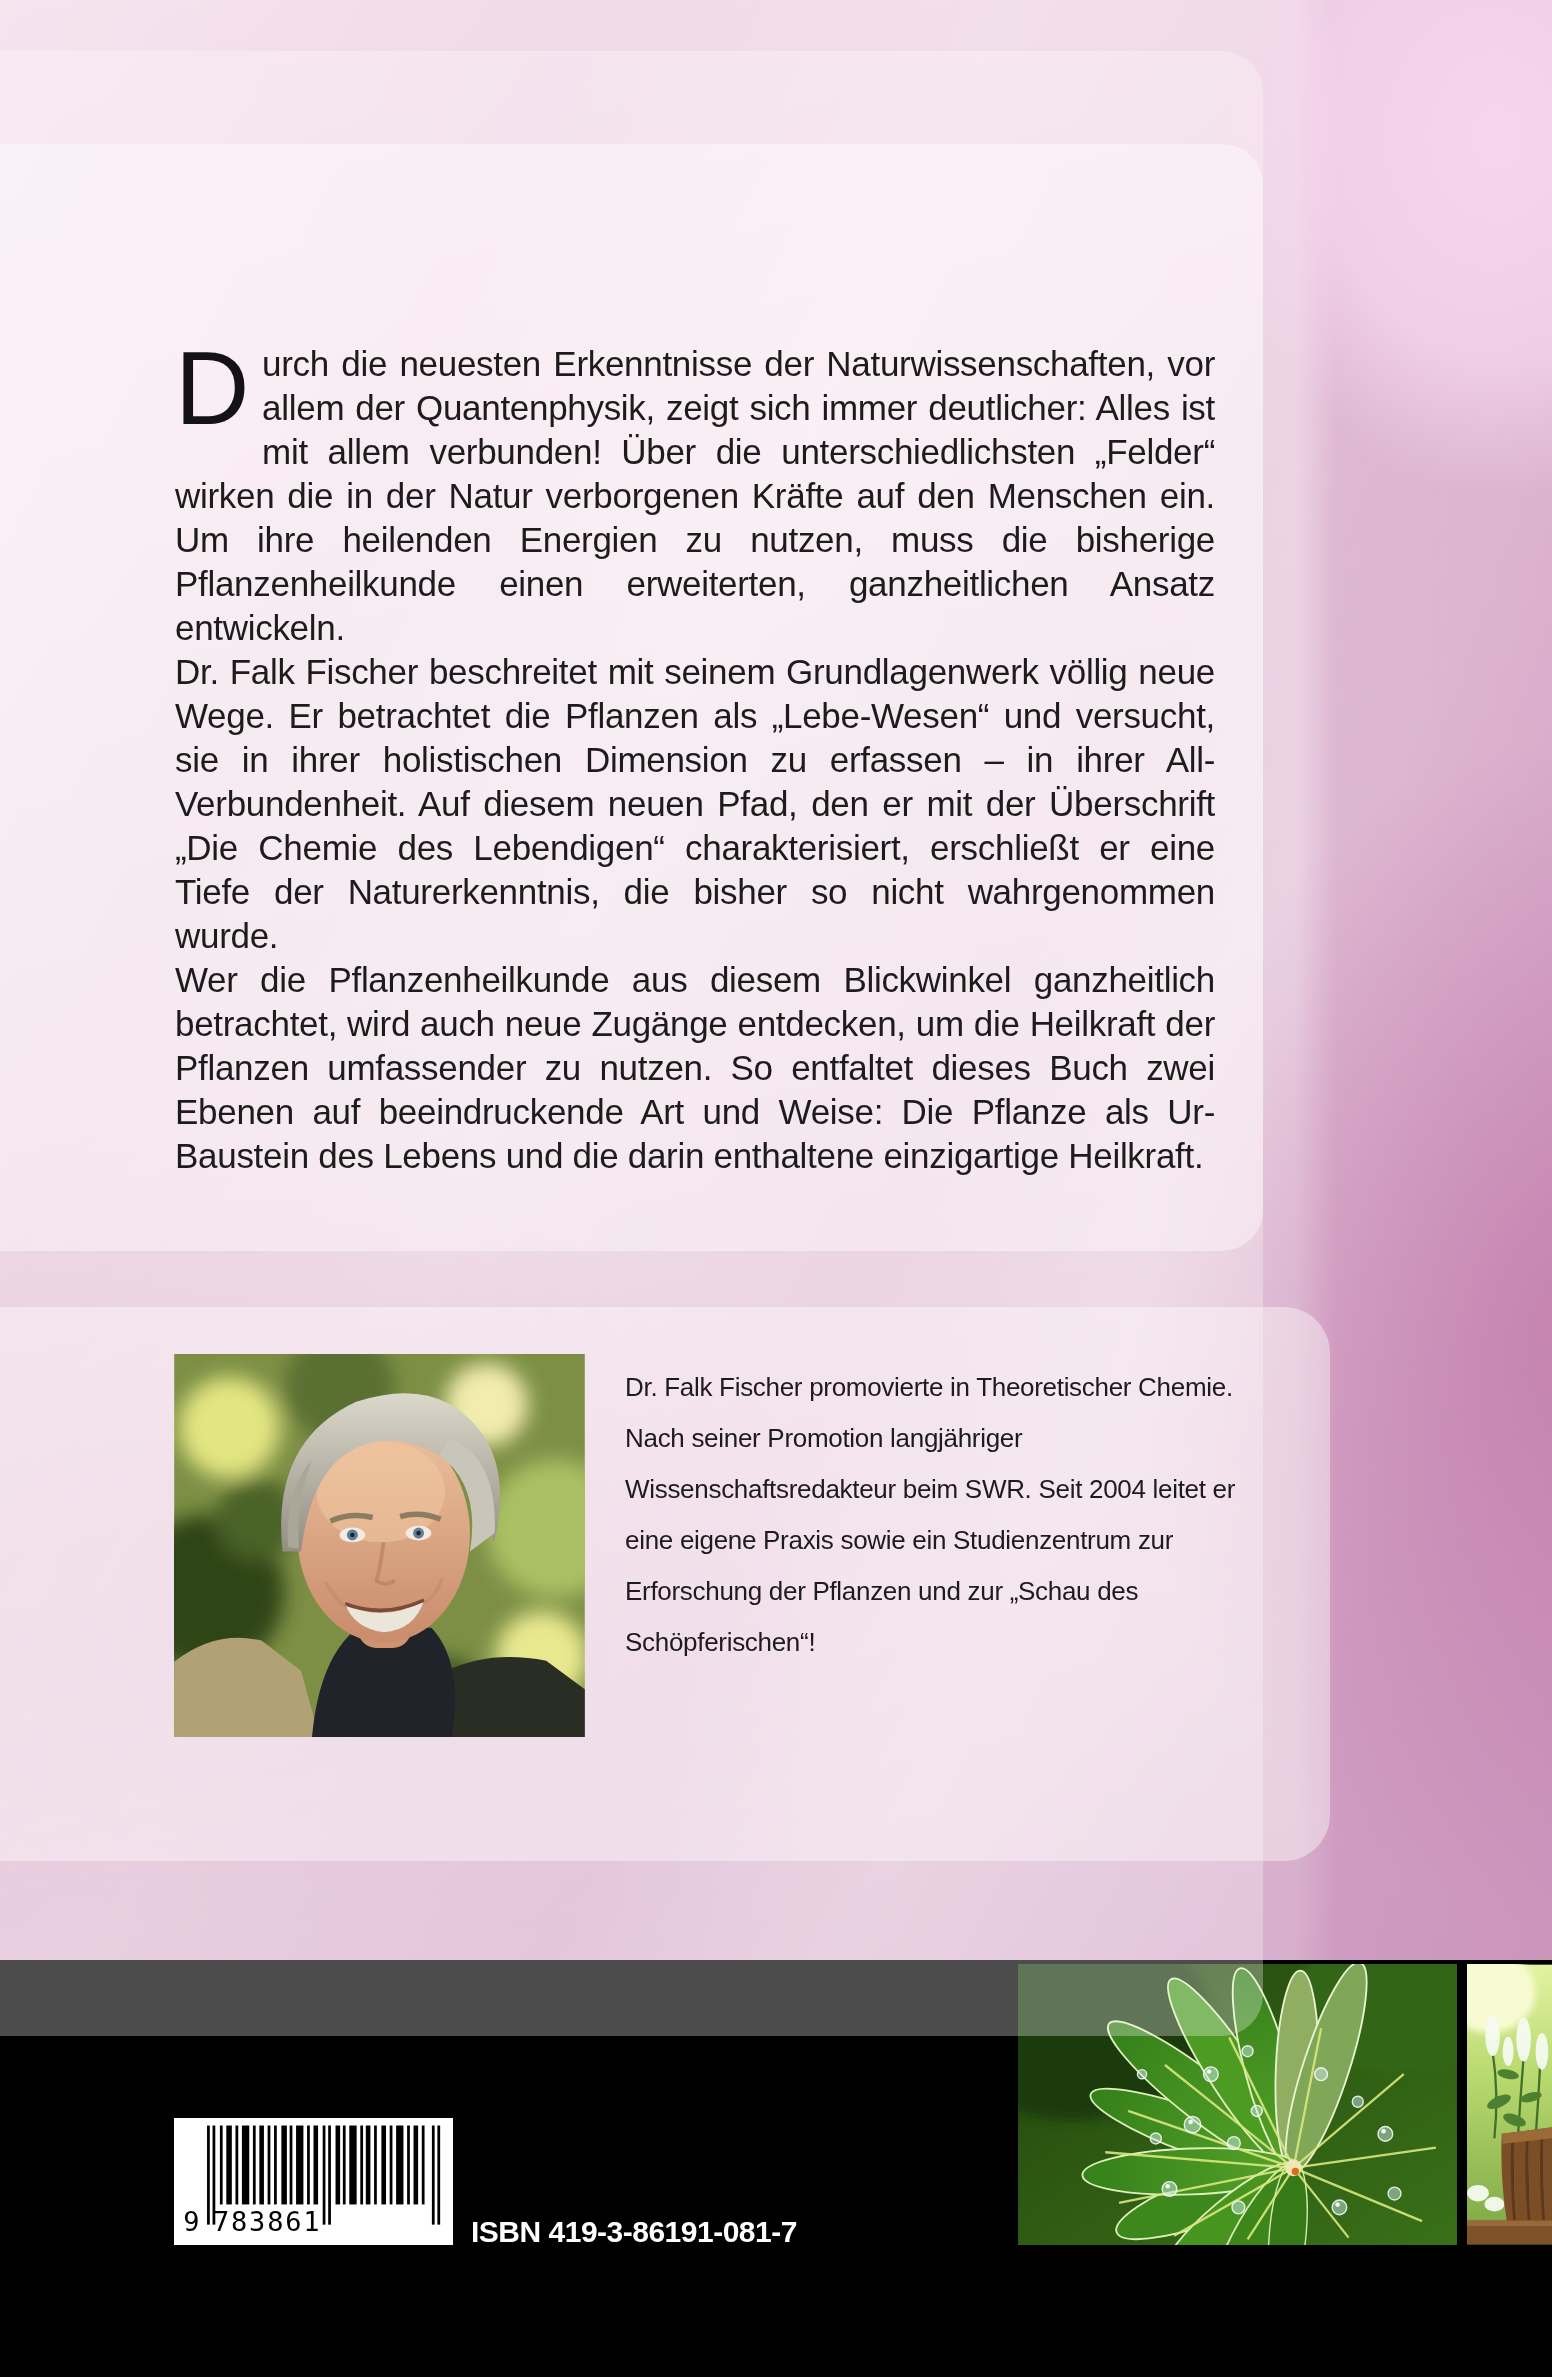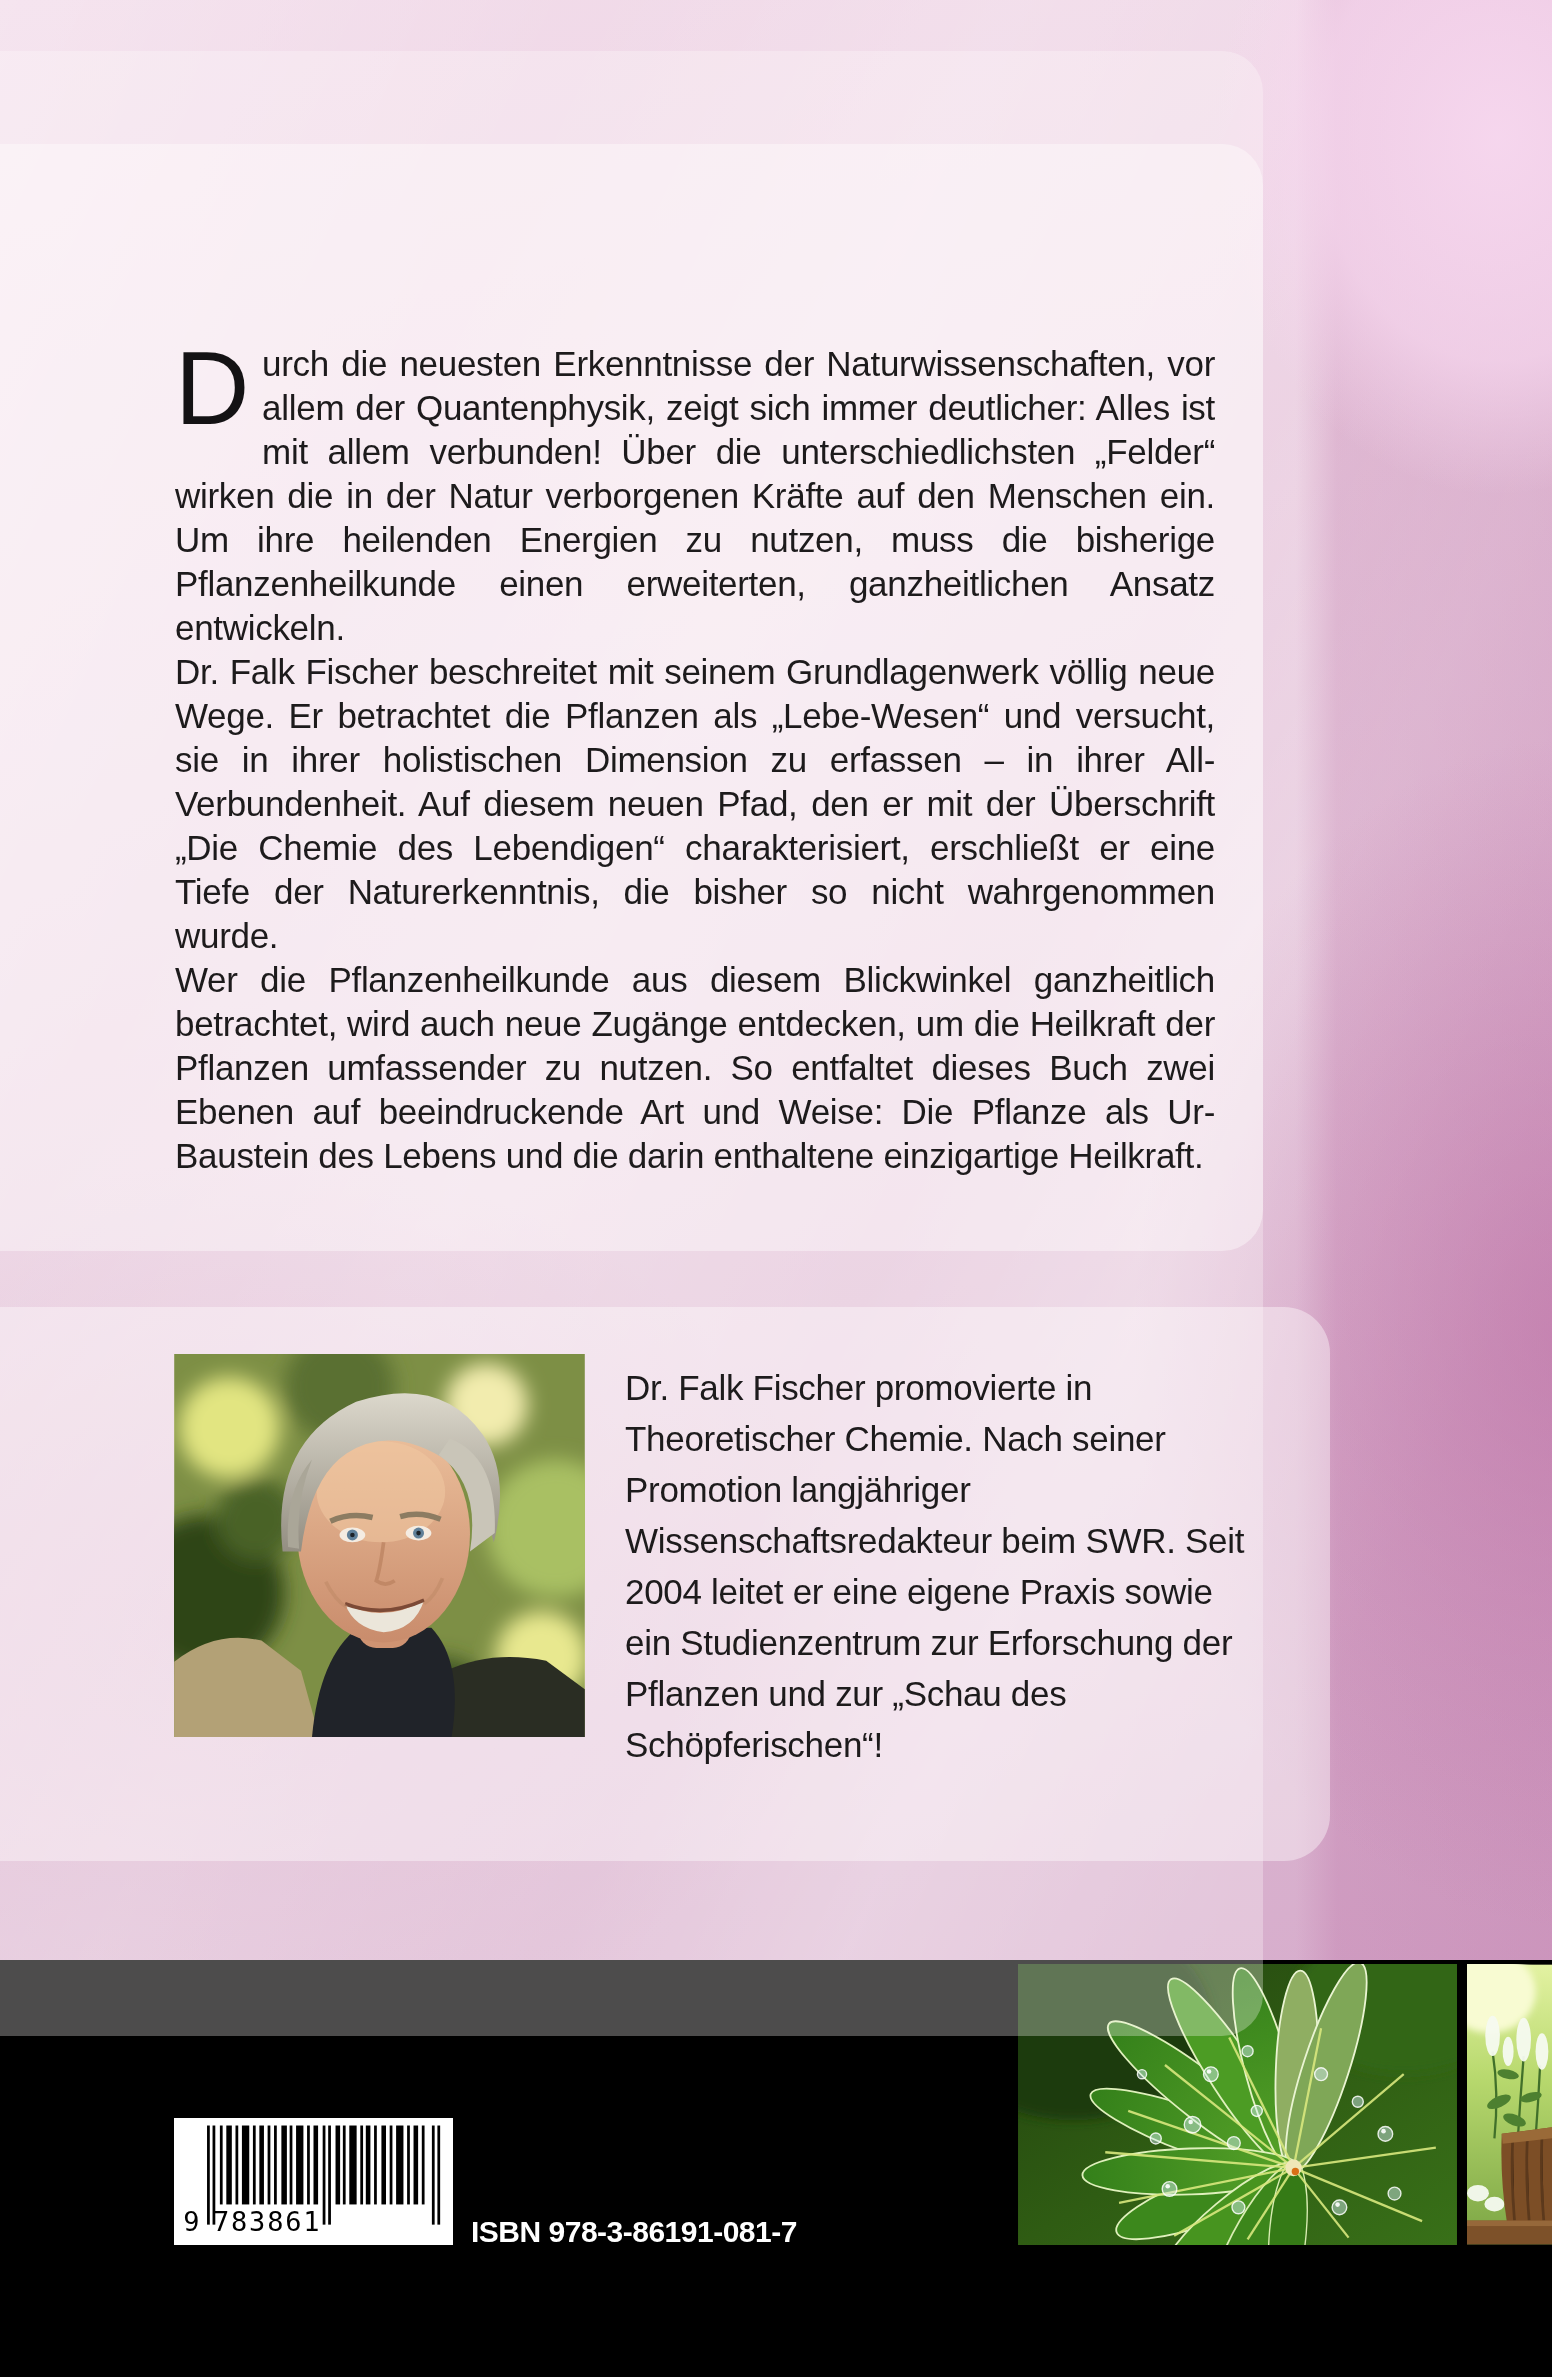--- a/index.html
+++ b/index.html
@@ -40,21 +40,21 @@
   .synopsis p { margin:0; }
   .dropcap {
     float:left; font-size:103px; line-height:85px; padding:3.7px 13px 0 0;
     font-weight:400; color:#141214;
   }
 
   
   .author-photo { left:174px; top:1354px; width:411px; height:383px; z-index:4; }
   .author-bio {
     left:625px; top:1362px; width:634px; z-index:4;
-    font-size:35px; line-height:51px; letter-spacing:-0.3px; color:#1d1b1c;
+    font-size:26px; line-height:51px; letter-spacing:-0.3px; color:#1d1b1c;
   }
 
   
   .bottom-band { left:0; top:1960px; width:1552px; height:417px; background:#000; z-index:1; }
   .leaf-photo { left:1018px; top:1964px; width:439px; height:281px; z-index:1; }
   .herb-photo { left:1467px; top:1964px; width:85px;  height:281px; z-index:1; }
 
   .barcode-box { left:174px; top:2118px; width:279px; height:127px; background:#fff; z-index:4; }
   .barcode-digits {
     position:absolute; top:88px; height:37px; color:#000;
@@ -321,16 +321,16 @@
           <rect x="270" y="8" width="3" height="86"></rect>
         <rect x="281" y="8" width="3" height="108"></rect>
           <rect x="287" y="8" width="3" height="108"></rect>
       </g>
     </svg>
     <div class="barcode-digits bd-9">9</div>
     <div class="barcode-digits bd-g1">783861</div>
     <div class="barcode-digits bd-g2">910817</div>
   </div>
 
-  <div class="abs isbn">ISBN 978-3-86191-081-7</div>
+  <div class="abs isbn">ISBN 419-3-86191-081-7</div>
 
 </div>
 
 
 </body></html>

